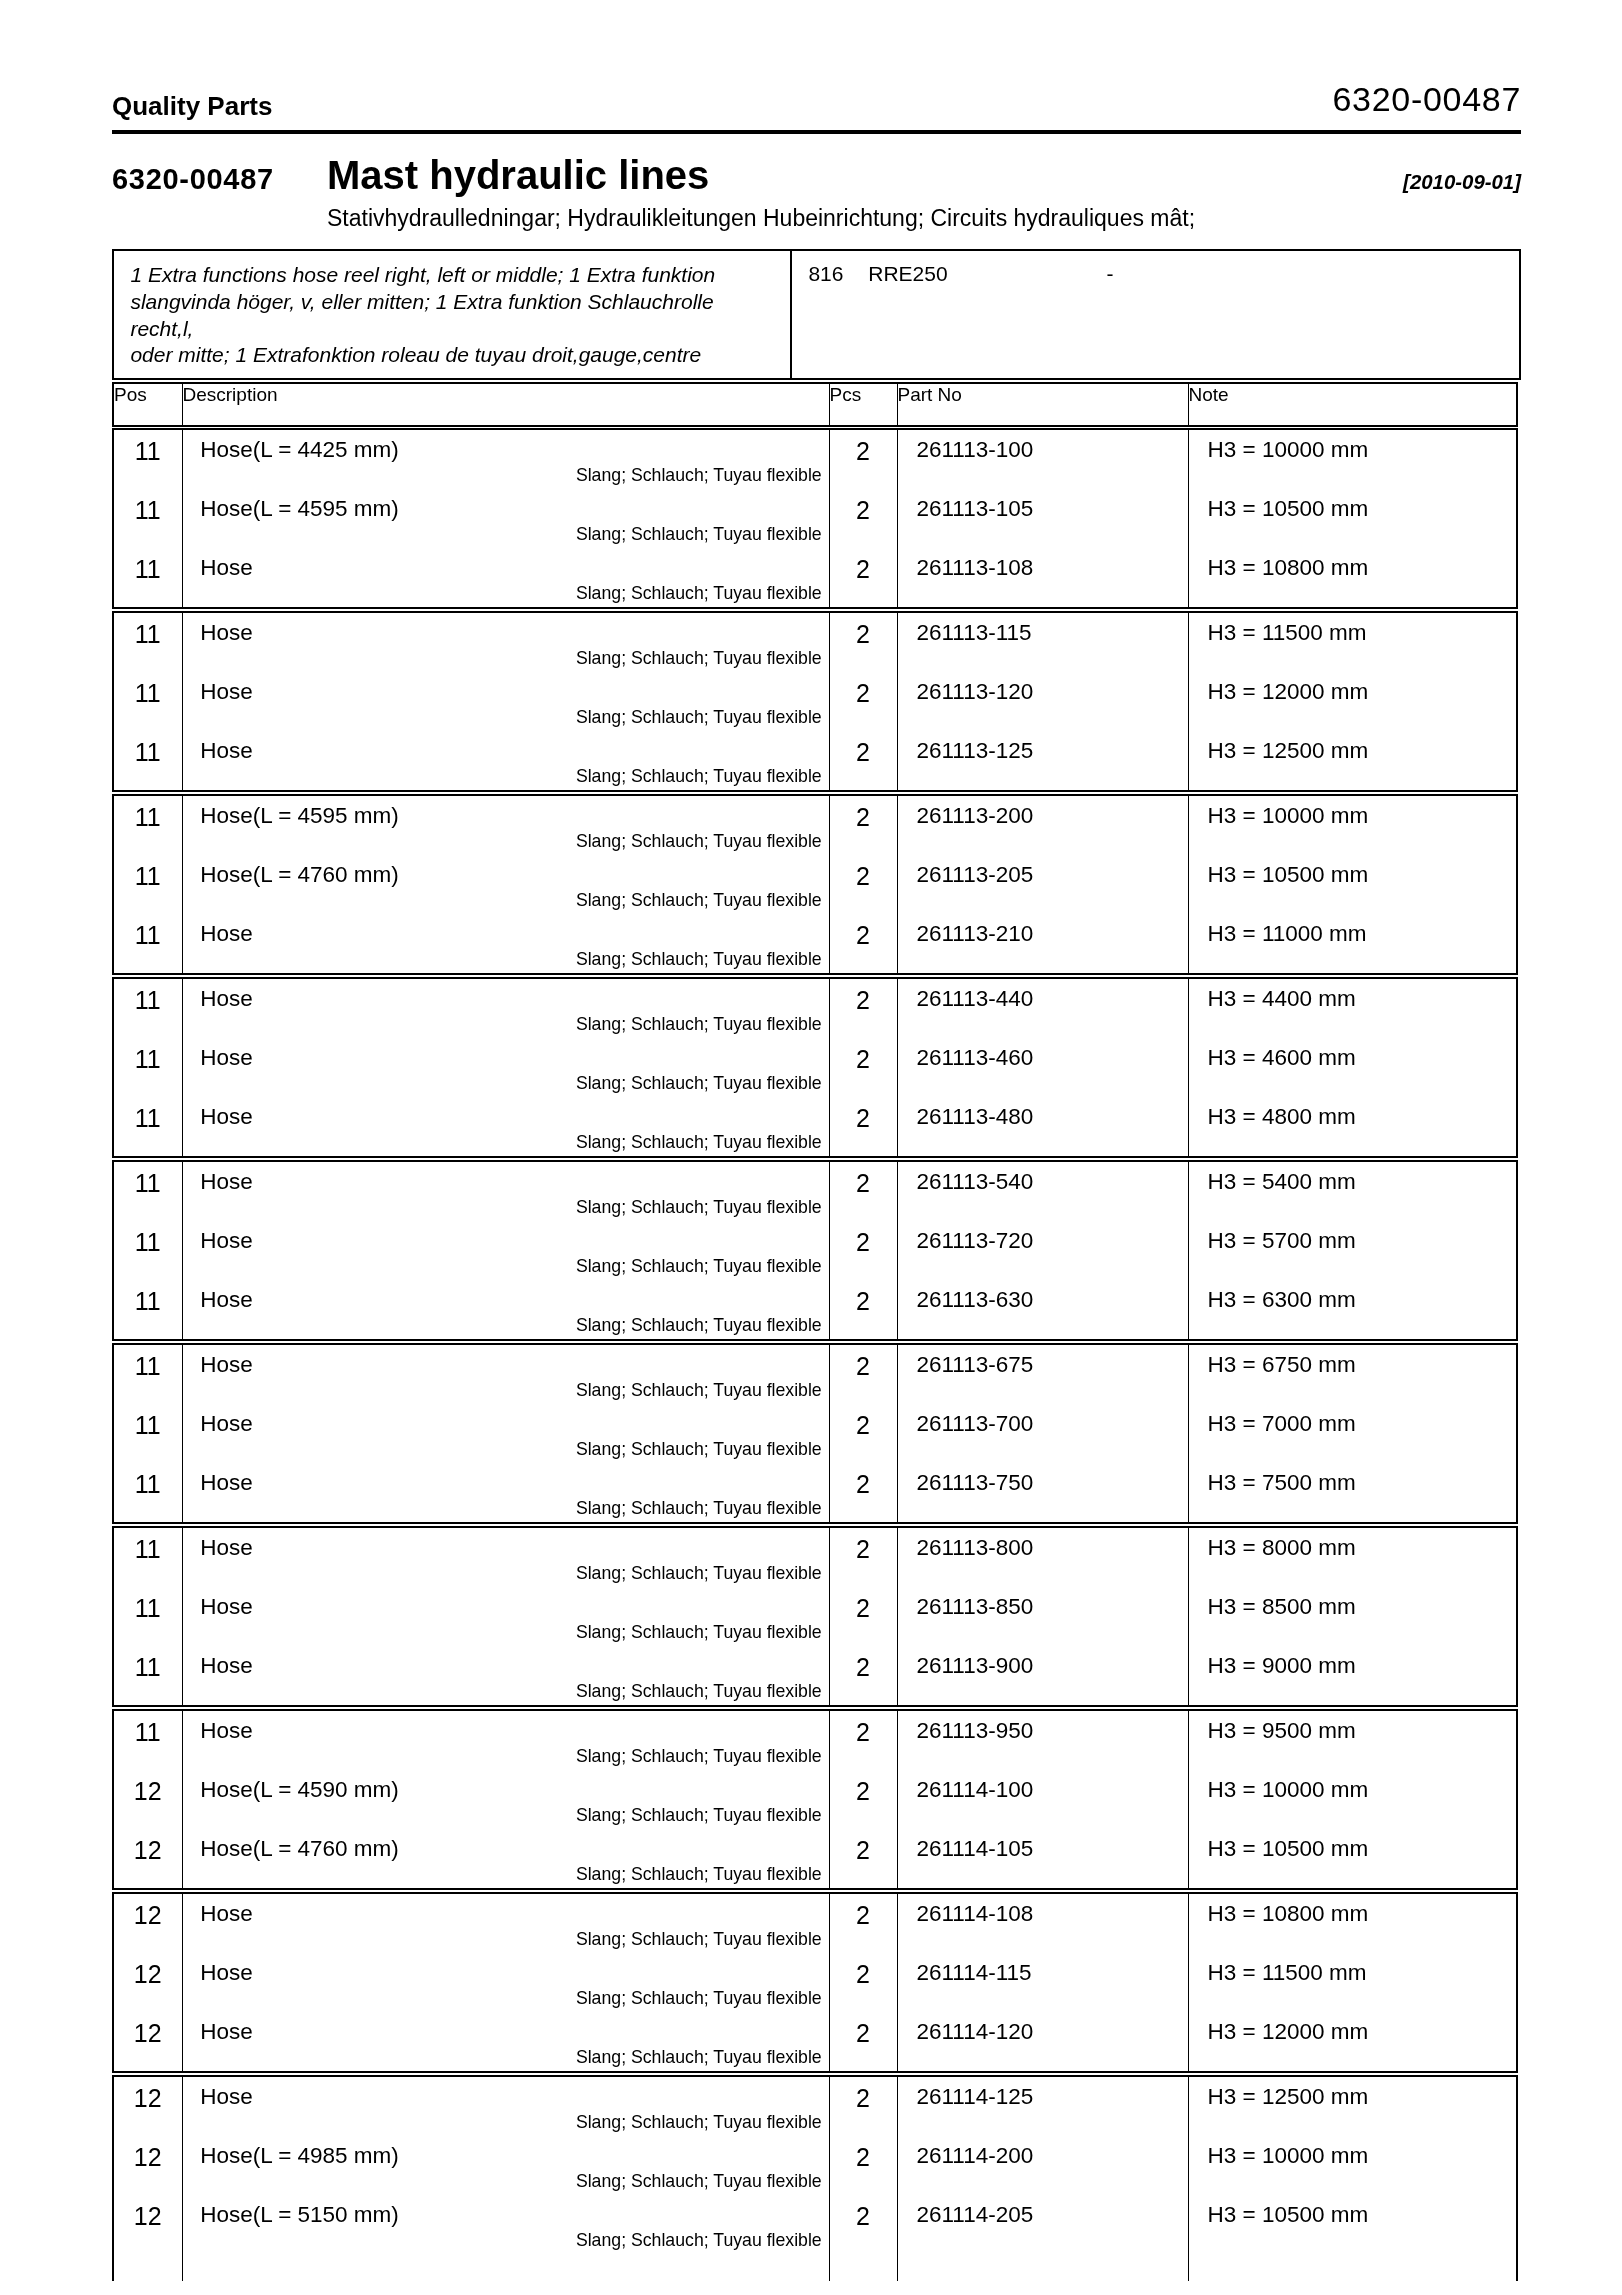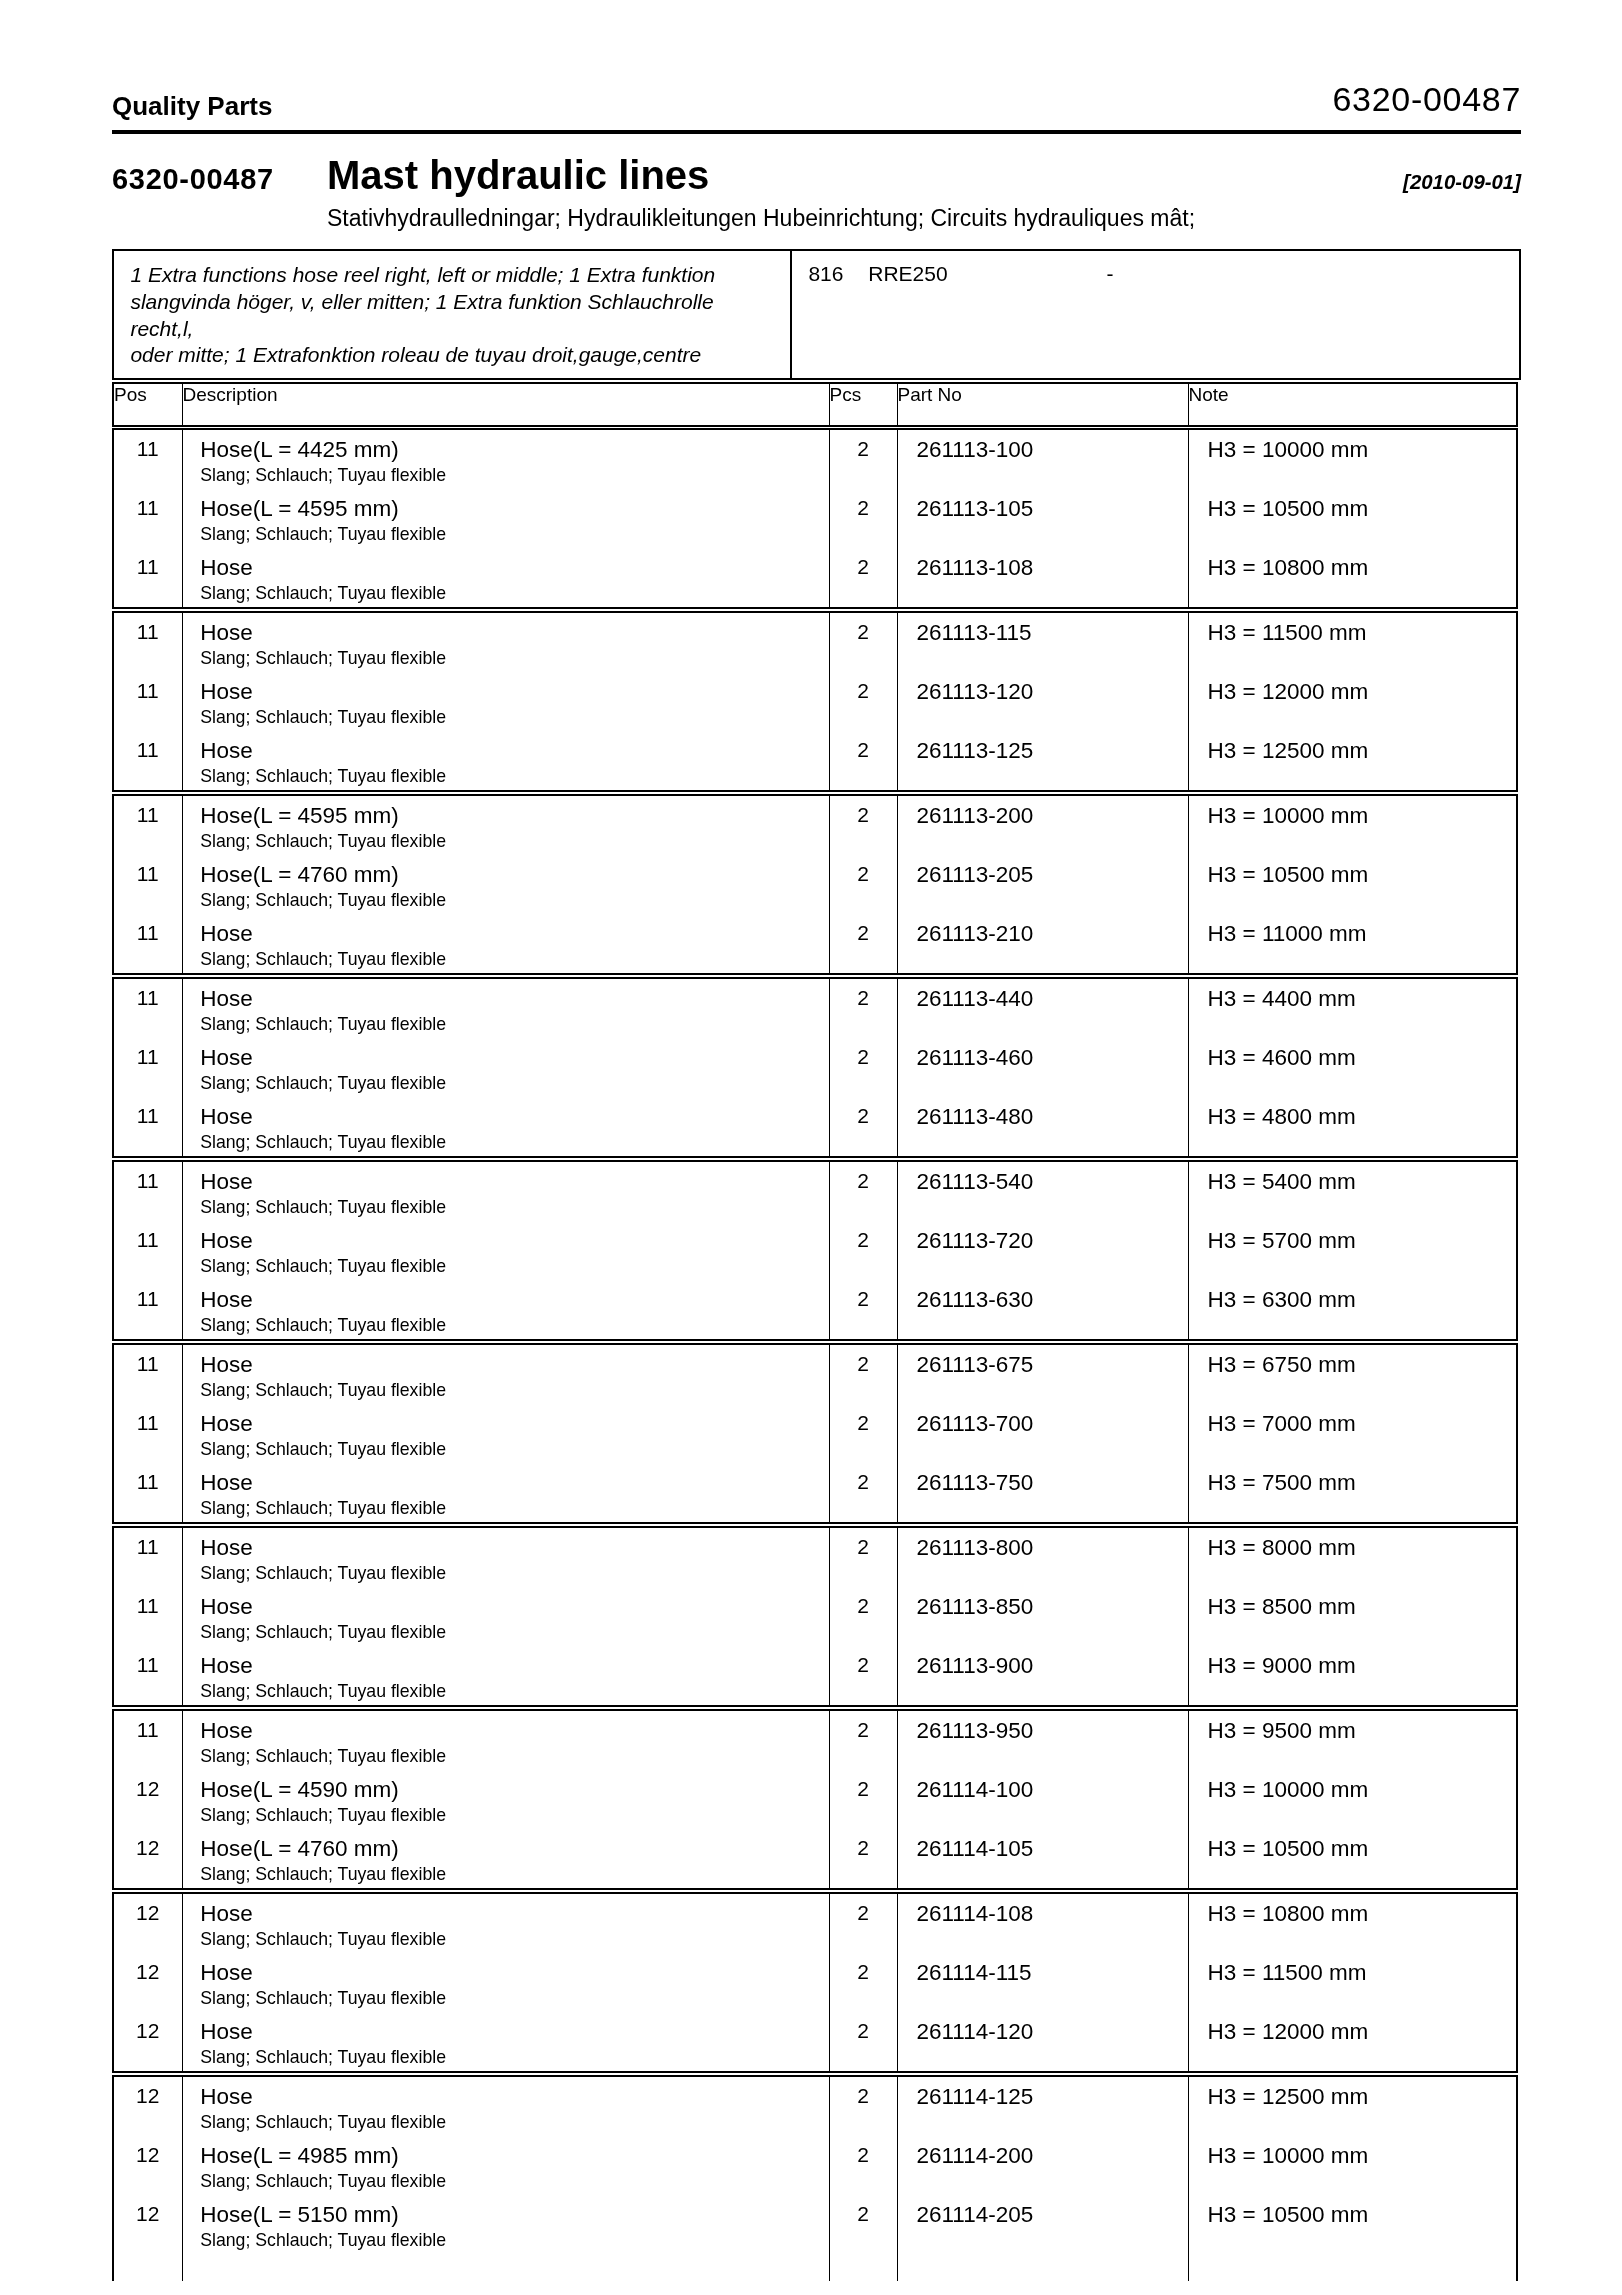--- a/index.html
+++ b/index.html
@@ -61,24 +61,24 @@
     vertical-align: top;
   }
   table.parts { border: 2px solid #000; border-bottom: none; }
   thead th {
     height: 45px;
     font-size: 19px; font-weight: normal;
     text-align: left; vertical-align: middle;
     border-bottom: 5.5px double #000;
   }
   tbody.row-group + tbody.row-group { border-top: 6.1px double #000; }
-  td.pos-cell, td.pcs-cell { text-align: center; font-size: 21px; padding-top: 6.8px; margin-top: 6px; }
+  td.pos-cell, td.pcs-cell { text-align: center; font-size: 25px; padding-top: 6.8px; margin-top: 6px; }
   td.desc-cell { padding: 5.5px 6.8px 4.1px 17.7px; }
   td.desc-cell .main { font-size: 22.5px; line-height: 27px; }
-  td.desc-cell .sub { font-size: 17.7px; line-height: 20.4px; margin-top: 2px; }
+  td.desc-cell .sub { font-size: 17.7px; line-height: 20.4px; margin-top: 2px; text-align: right; }
   td.part-cell { padding: 6.8px 5.5px 0 19px; font-size: 22.5px; }
   td.note-cell { padding: 6.8px 5.5px 0 19px; font-size: 22.5px; }
   tbody.row-group td { padding-bottom: 4.1px; }
   tbody.row-group:last-child tr:last-child td { padding-bottom: 31px; }
 
   
   .bottom-rule { height: 4.1px; background: #000; margin-top: 26px; }
   .footer-text { text-align: center; font-size: 22.5px; margin-top: 6.8px; }
 </style>
 </head>

